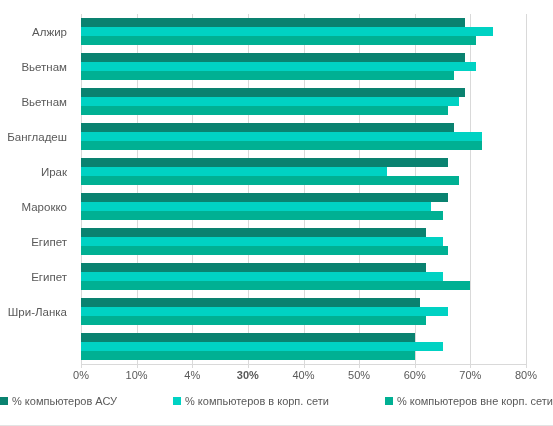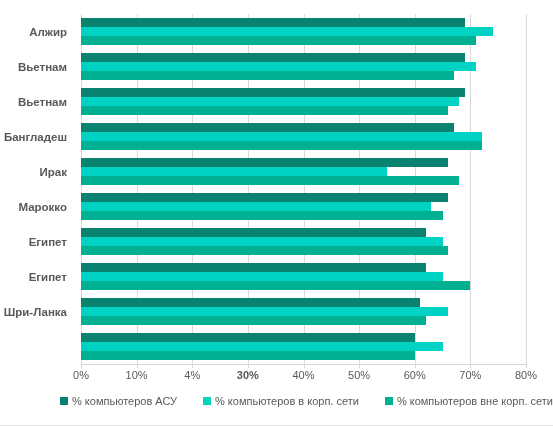--- a/index.html
+++ b/index.html
@@ -84,21 +84,20 @@
   .cat-label {
     height: 35px;
     display: flex;
     align-items: center;
     justify-content: flex-end;
     padding-right: 6px;
     box-sizing: border-box;
     font-size: 11.5px;
     color: #595959;
     white-space: nowrap;
-    font-weight: bold;
   }
 
   
   .x-axis-line {
     position: absolute;
     left: 81px;
     top: 364px;
     width: 445px;
     height: 1px;
     background: #d9d9d9;
@@ -128,21 +127,21 @@
 
   
   .legend {
     position: absolute;
     left: 0;
     right: 0;
     top: 392px;
     height: 18px;
     display: flex;
     align-items: center;
-    justify-content: flex-end;
+    justify-content: space-between;
     gap: 26px;
   }
   .legend-item {
     display: flex;
     align-items: center;
     gap: 4px;
     font-size: 11px;
     color: #595959;
     white-space: nowrap;
   }

